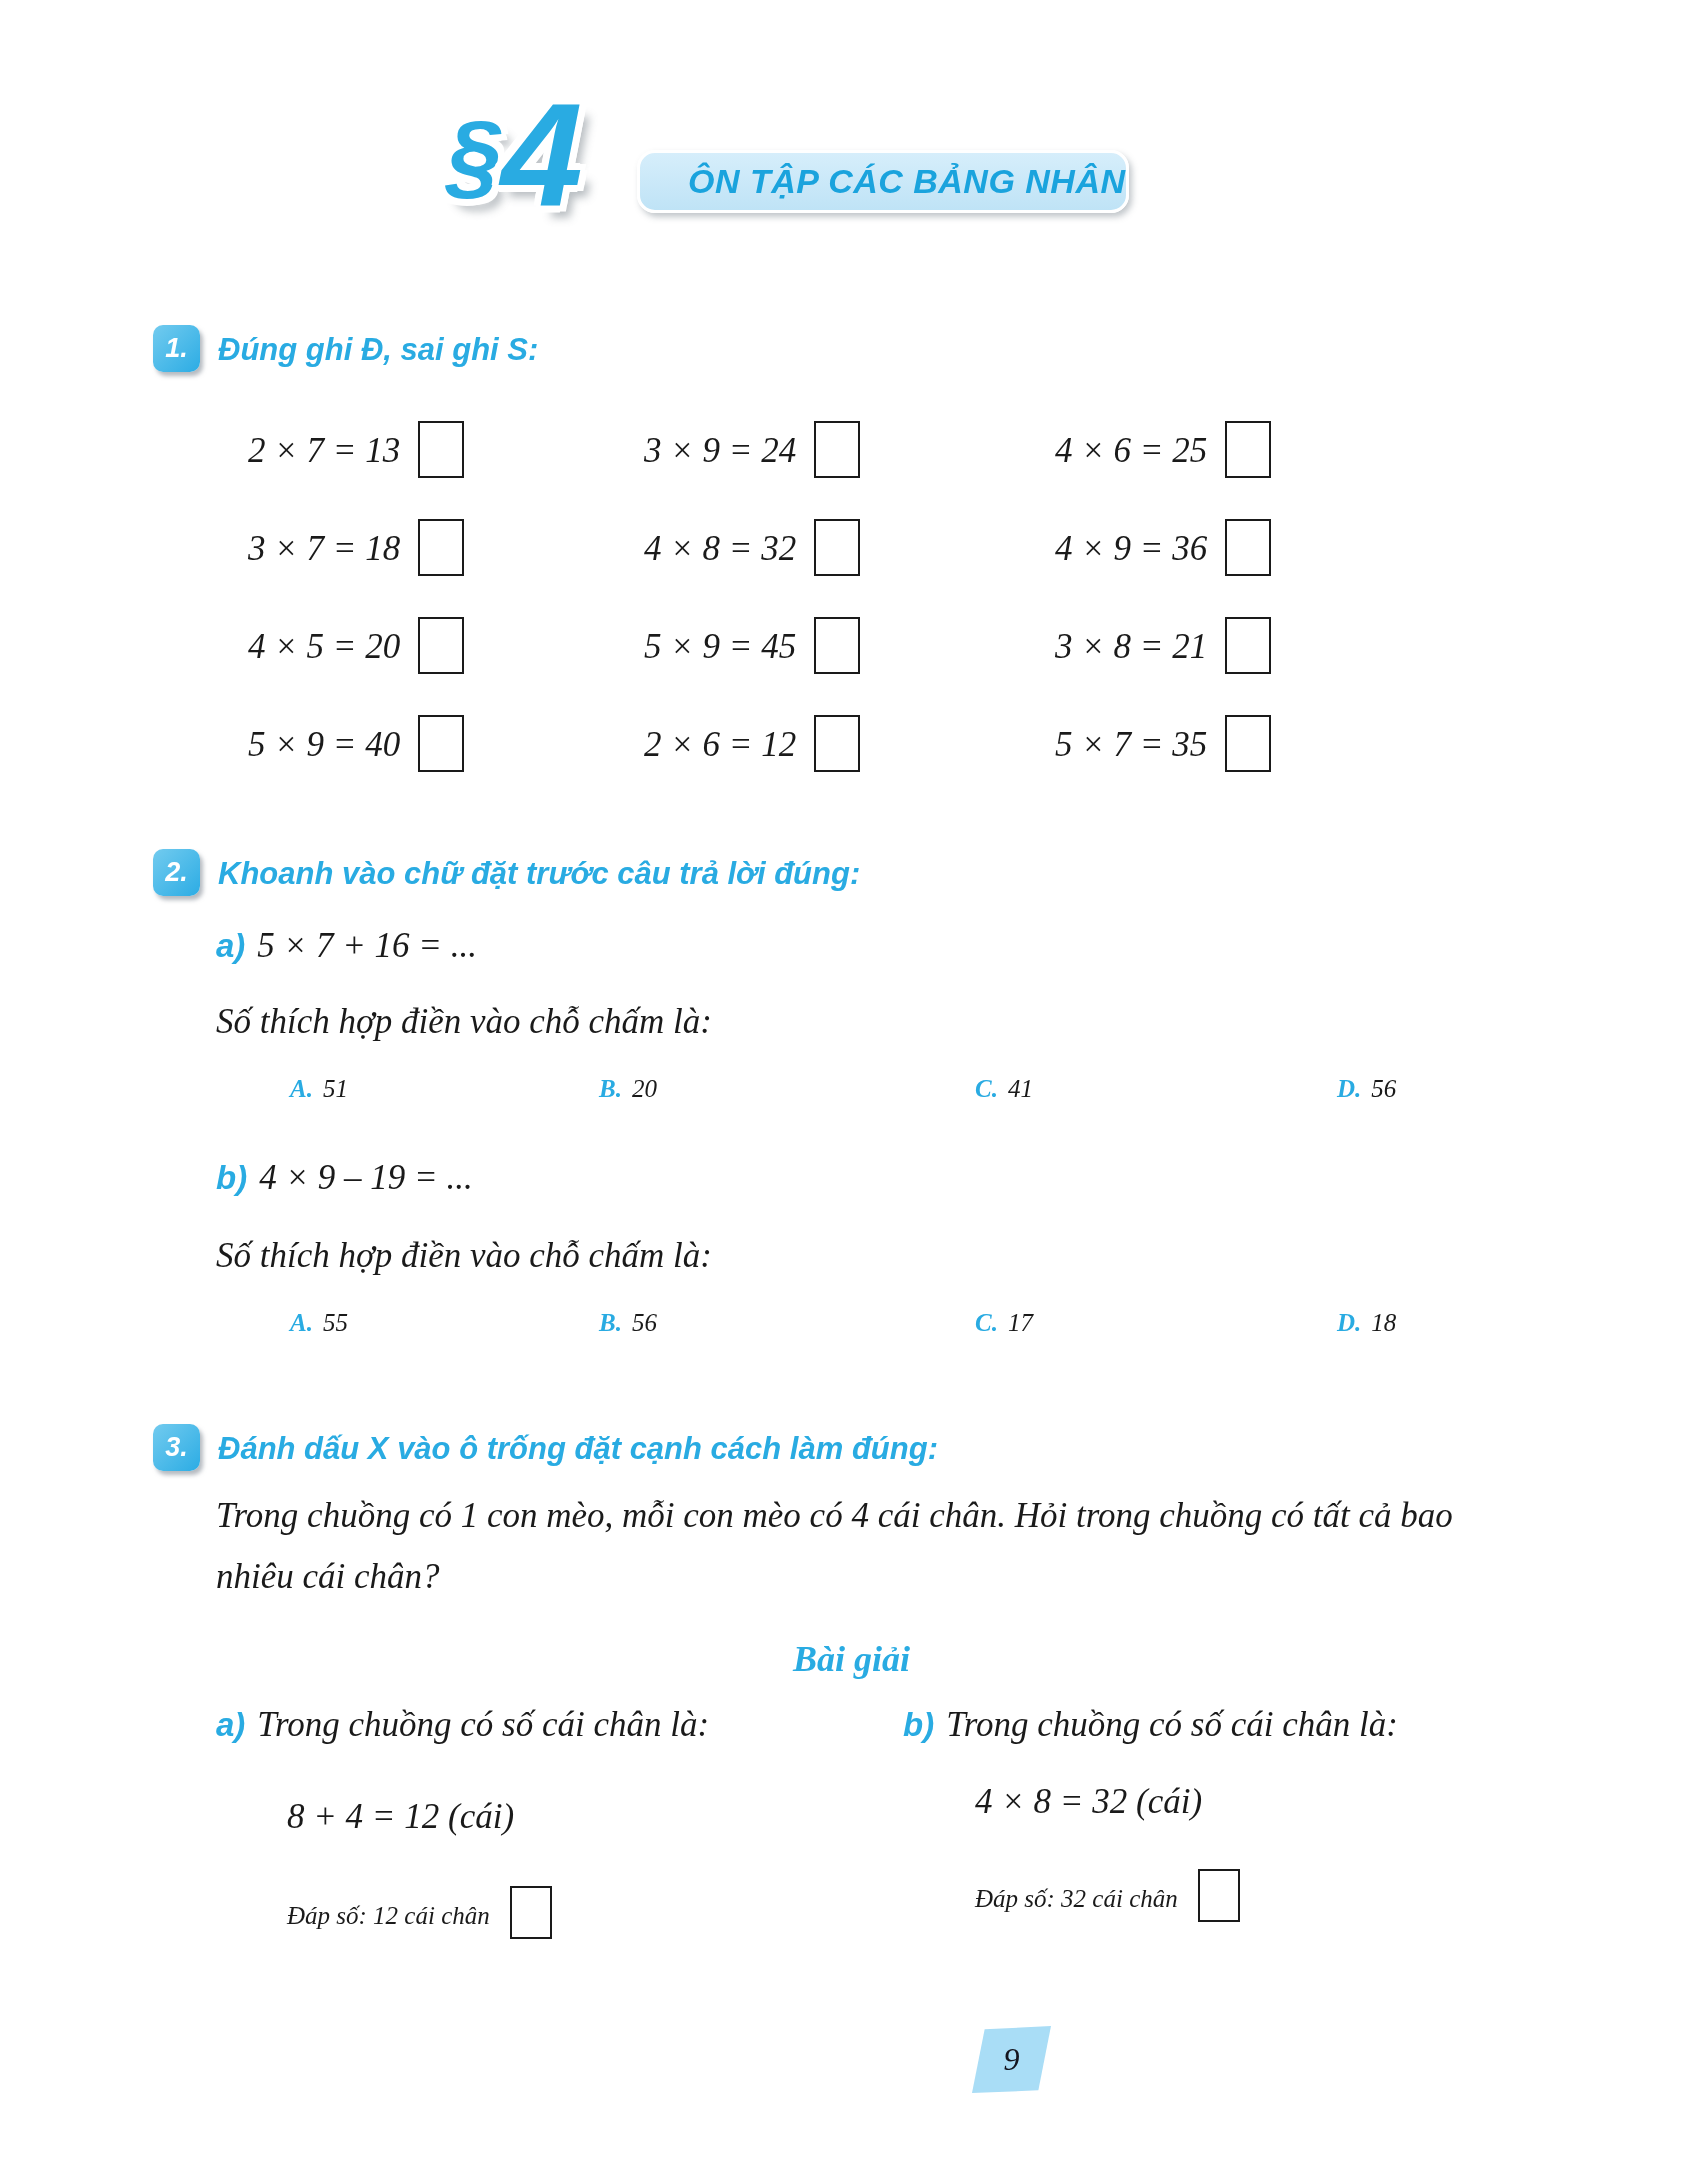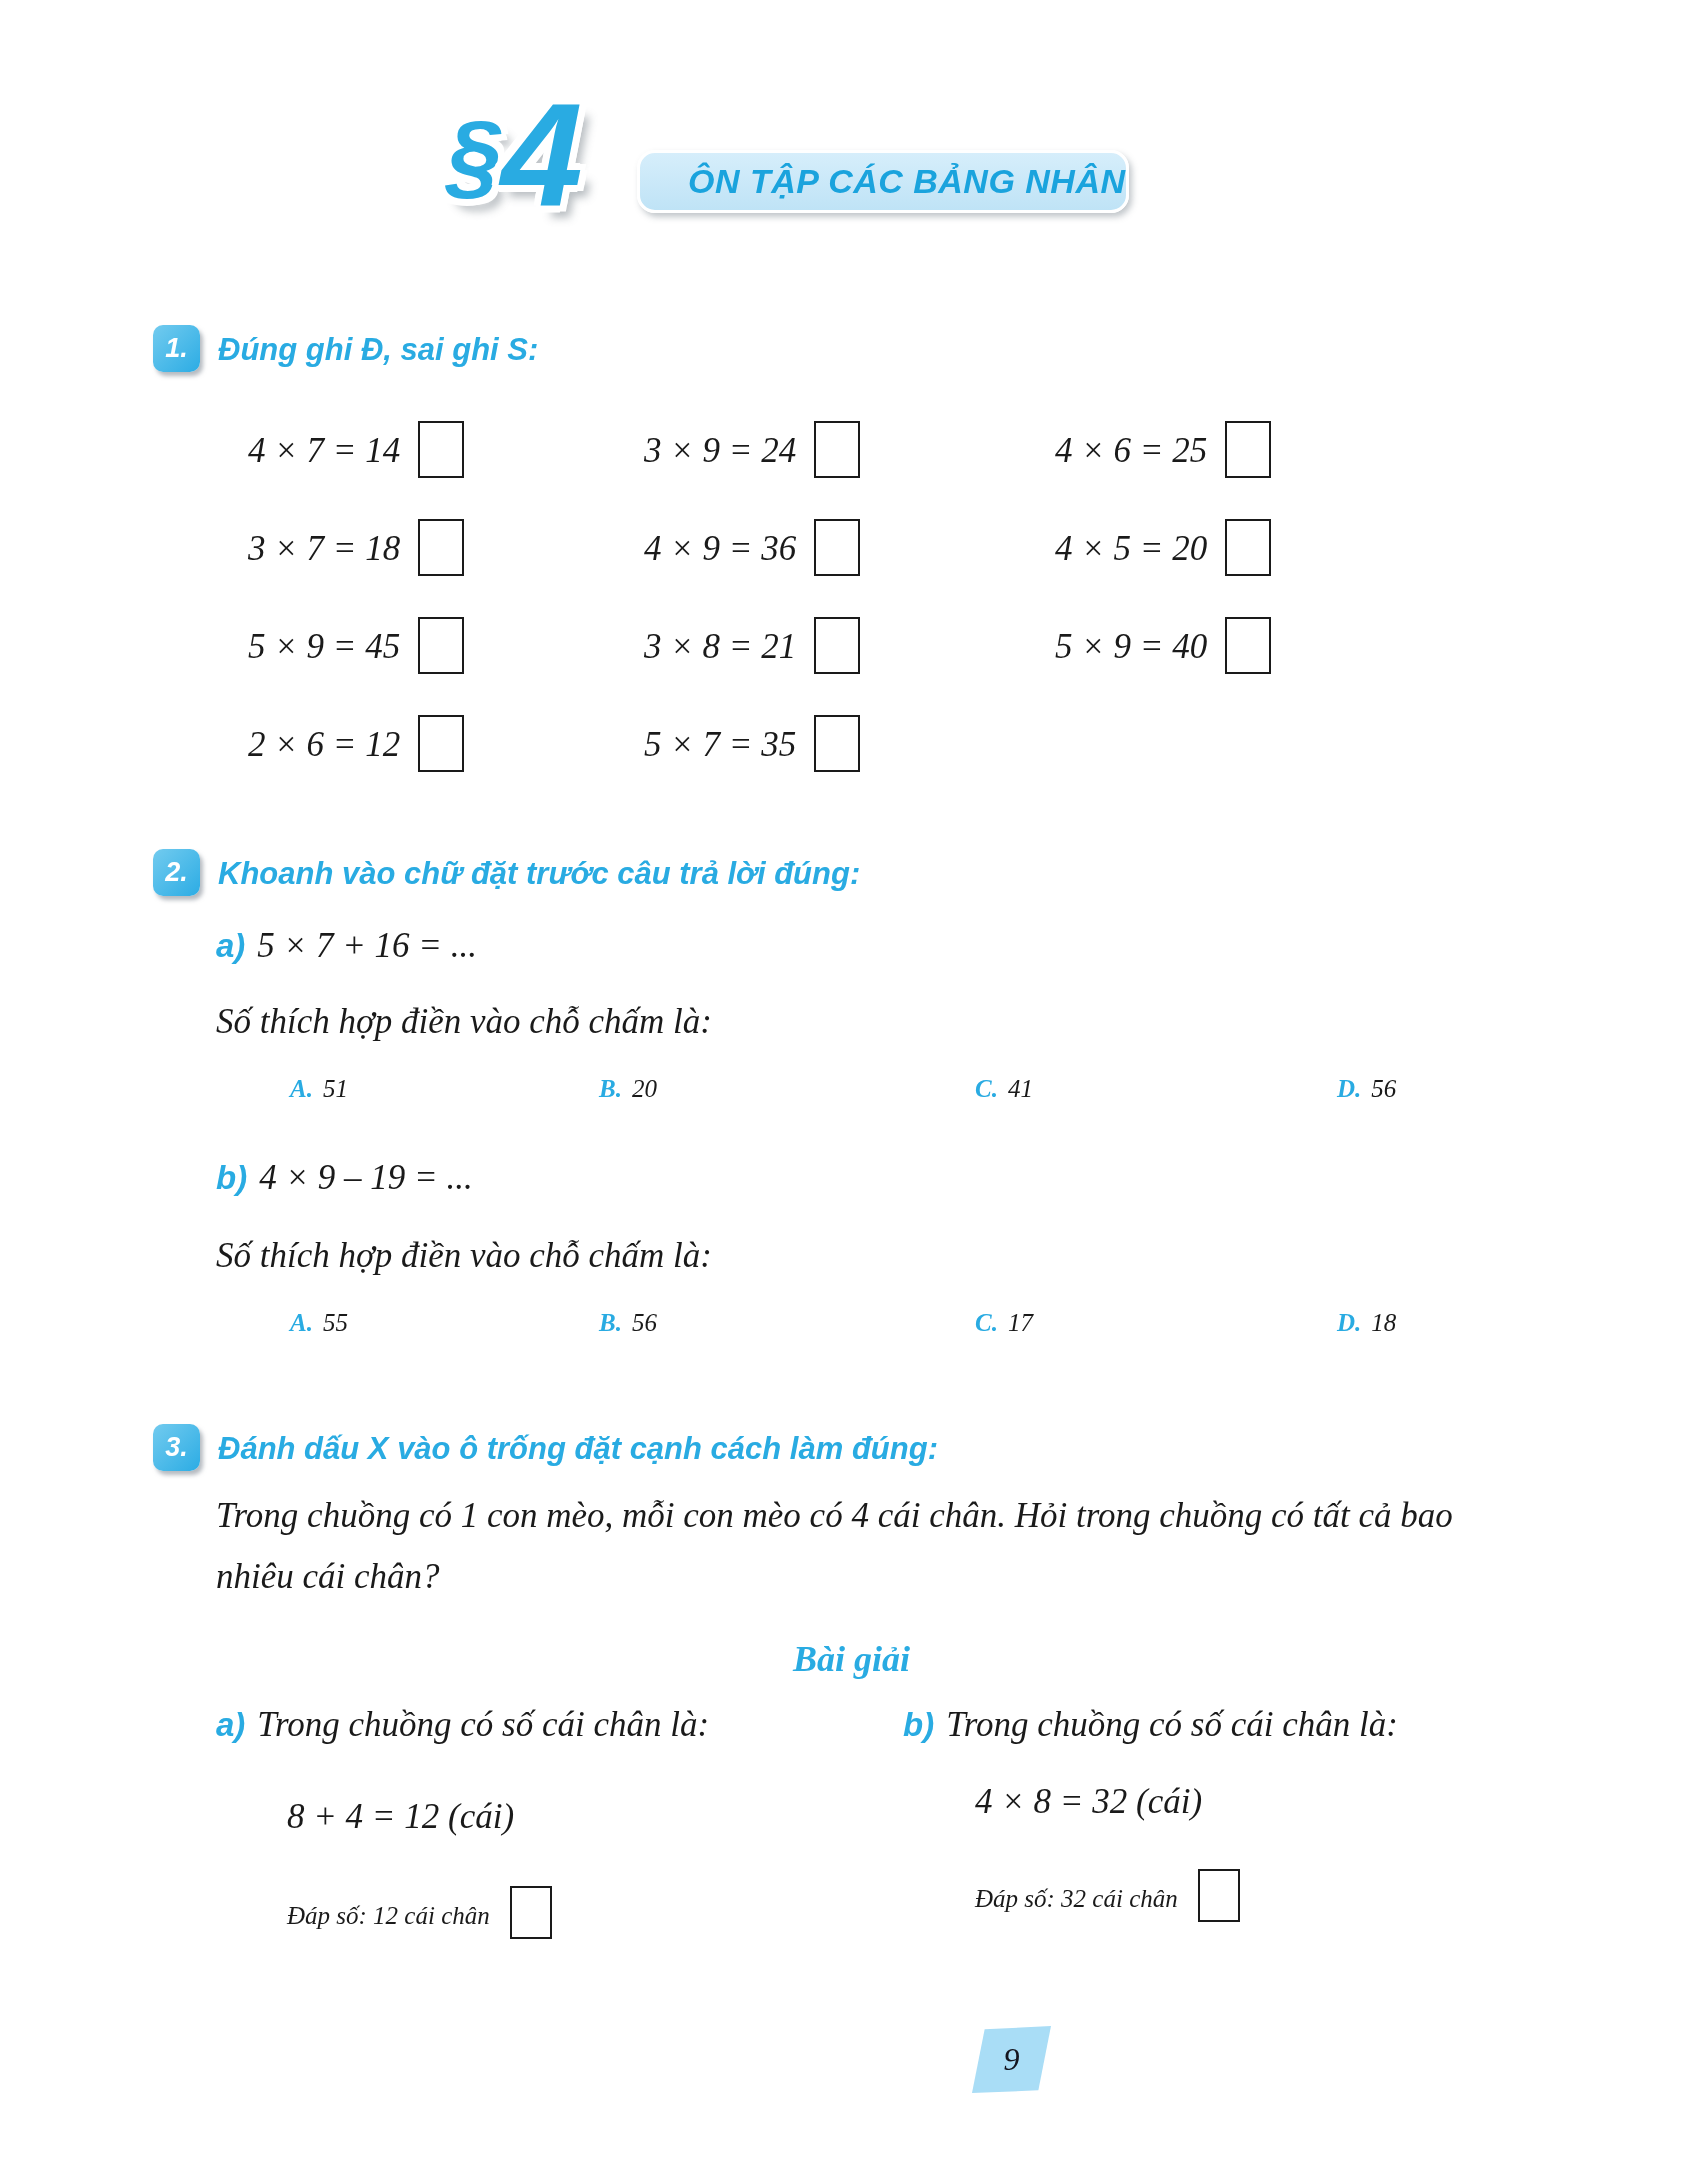--- a/index.html
+++ b/index.html
@@ -130,30 +130,33 @@
   <span class="sym">§</span><span class="num">4</span>
 </div>
 
 <div class="abs badge" style="left:153px; top:325px;">
   <span>1.</span>
 </div>
 <div class="abs sec-heading" style="left:218px; top:332px;">Đúng ghi Đ, sai ghi S:</div>
 
 <div class="abs eq-grid">
   <div class="eq-cell">
-    <span class="eq-text">4 × 7 = 14</span><span class="answer-box"></span>
+    <span class="eq-text">2 × 7 = 13</span><span class="answer-box"></span>
   </div>
   <div class="eq-cell">
     <span class="eq-text">3 × 9 = 24</span><span class="answer-box"></span>
   </div>
   <div class="eq-cell">
     <span class="eq-text">4 × 6 = 25</span><span class="answer-box"></span>
   </div>
   <div class="eq-cell">
     <span class="eq-text">3 × 7 = 18</span><span class="answer-box"></span>
+  </div>
+  <div class="eq-cell">
+    <span class="eq-text">4 × 8 = 32</span><span class="answer-box"></span>
   </div>
   <div class="eq-cell">
     <span class="eq-text">4 × 9 = 36</span><span class="answer-box"></span>
   </div>
   <div class="eq-cell">
     <span class="eq-text">4 × 5 = 20</span><span class="answer-box"></span>
   </div>
   <div class="eq-cell">
     <span class="eq-text">5 × 9 = 45</span><span class="answer-box"></span>
   </div>

